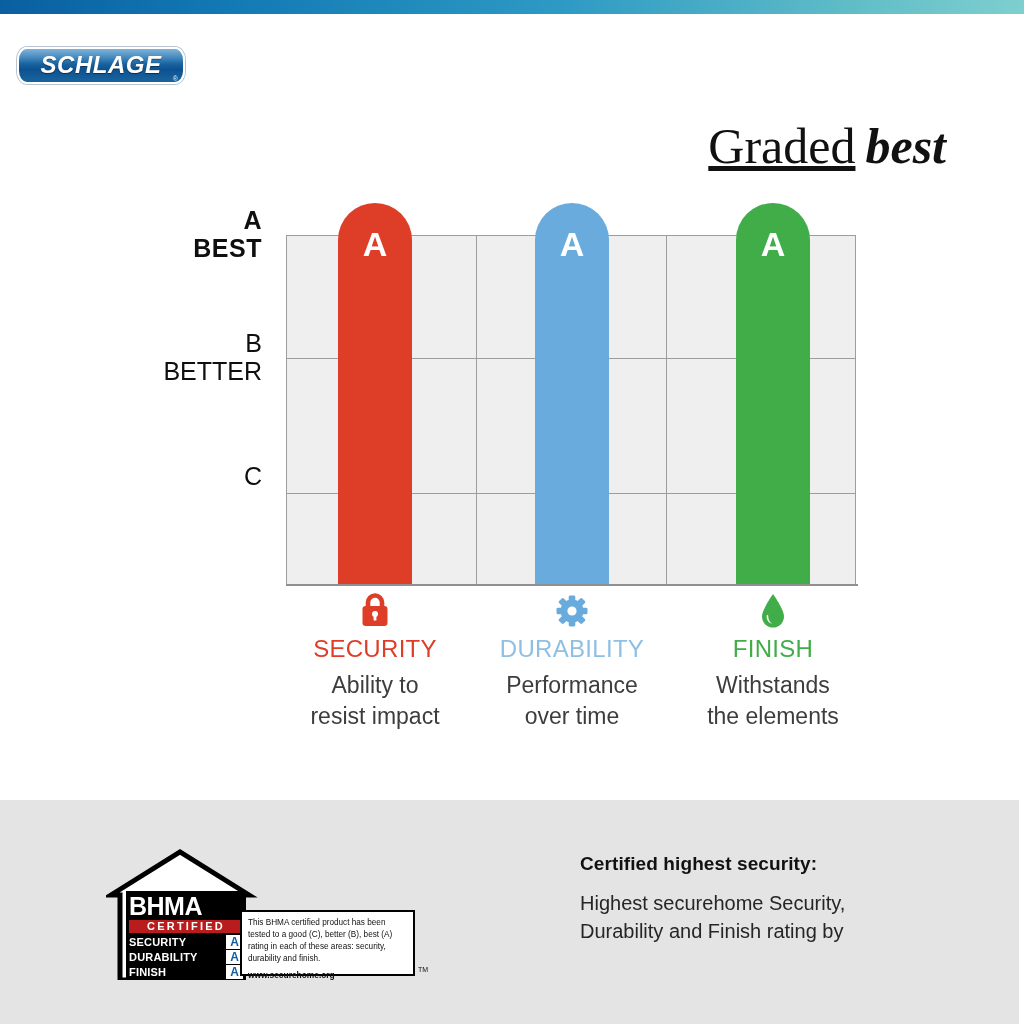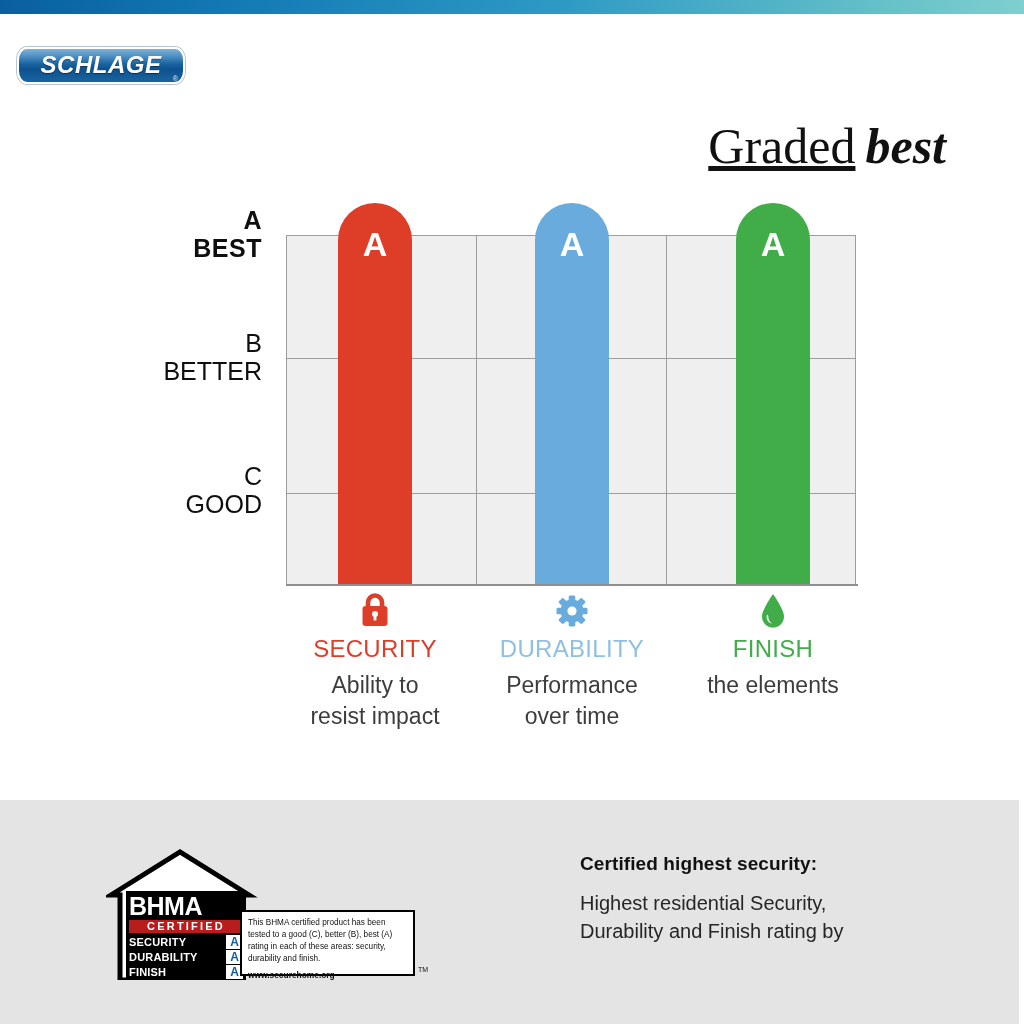--- a/index.html
+++ b/index.html
@@ -223,21 +223,20 @@
   <div class="ylab" id="ylab-a">
     <span class="g">A</span>
     <span class="w">BEST</span>
   </div>
   <div class="ylab" id="ylab-b">
     <span class="g">B</span>
     <span class="w">BETTER</span>
   </div>
   <div class="ylab" id="ylab-c">
     <span class="g">C</span>
-    <span class="w">GOOD</span>
   </div>
 
   <div id="plot">
     <div class="hline" style="top:0px;"></div>
     <div class="hline" style="top:123px;"></div>
     <div class="hline" style="top:258px;"></div>
     <div class="vline" style="left:0px;"></div>
     <div class="vline" style="left:95px;"></div>
     <div class="vline" style="left:190px;"></div>
     <div class="vline" style="left:285px;"></div>
@@ -304,20 +303,21 @@
 
   <div class="col" style="left:658px; top:591px;">
     <div class="col-icon">
       <svg width="28" height="40" viewBox="0 0 28 40" aria-hidden="true">
         <path d="M14 3 C14 3 25 18.5 25 25.4 C25 31.6 20 36.5 14 36.5 C8 36.5 3 31.6 3 25.4 C3 18.5 14 3 14 3 Z" fill="#41AD49"></path>
         <path d="M9.2 24.5 C9.2 28.6 10.6 31.3 13 32.4 C10.2 32.6 7.6 29.6 7.6 25.6 C7.6 24.9 7.8 24.2 8.1 23.7 Z" fill="#ffffff" opacity=".95"></path>
       </svg>
     </div>
     <div class="col-title" style="color:#41AD49;">FINISH</div>
     <div class="col-desc">
+      <div>Withstands</div>
       <div>the elements</div>
     </div>
   </div>
 </div>
 
 <div id="footer"></div>
 
 <div id="bhma">
   <svg width="190" height="132" viewBox="0 0 190 132" style="position:absolute;left:0;top:0;" aria-hidden="true">
     <path d="M14 132 V47 H5 L74 4 L143 47 H134 V132 Z" fill="#ffffff" stroke="#000000" stroke-width="5"></path>
@@ -341,16 +341,16 @@
   <div id="bhma-note">
     <span>This BHMA certified product has been tested to a good (C), better (B), best (A) rating in each of these areas: security, durability and finish.</span>
     <span id="bhma-url">www.securehome.org</span>
   </div>
   <div id="bhma-tm">TM</div>
 </div>
 
 <div id="foot-copy">
   <div id="foot-head">Certified highest security:</div>
   <div id="foot-body">
-    <div>Highest residential Security,</div>
+    <div>Highest securehome Security,</div>
     <div>Durability and Finish rating by</div>
   </div>
 </div>
 
 </body></html>

